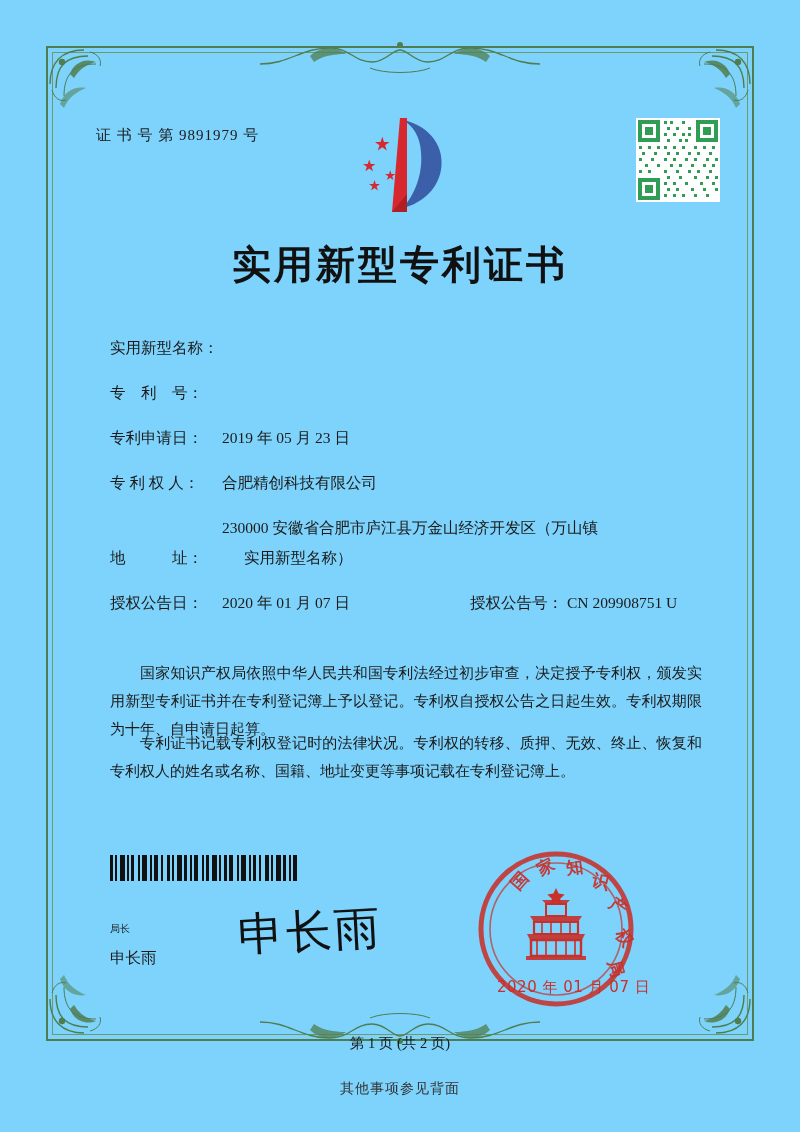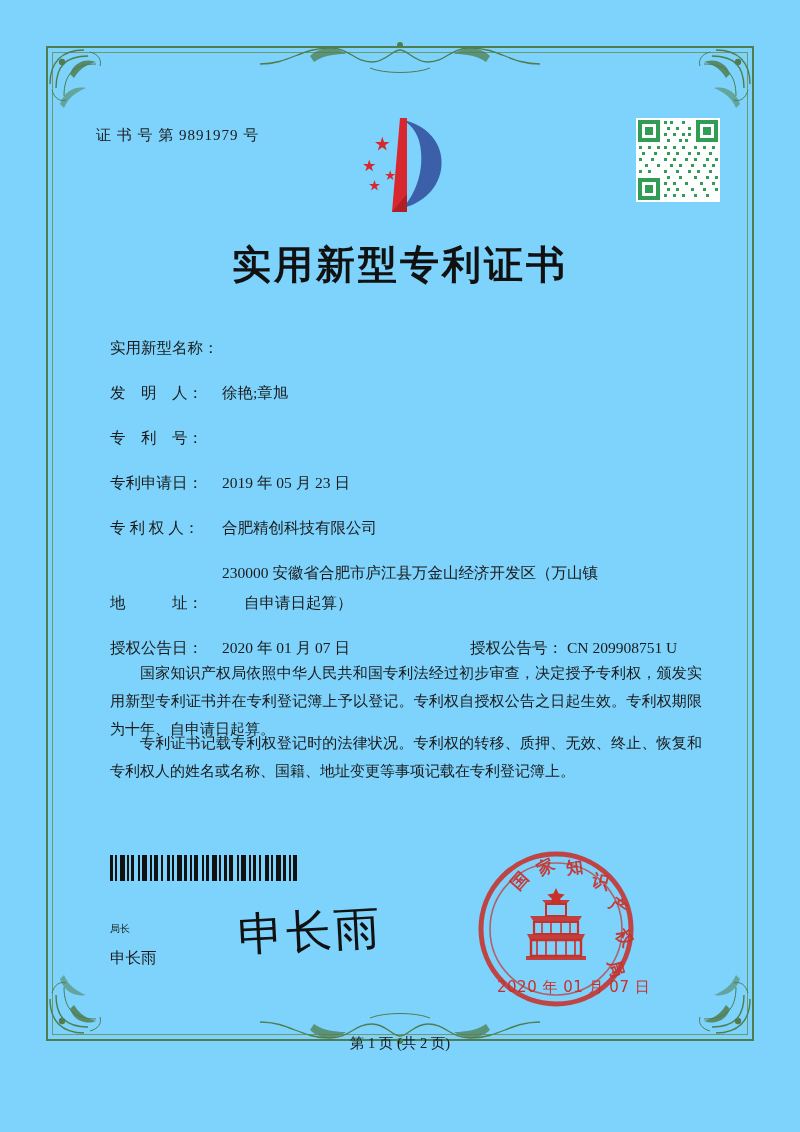--- a/index.html
+++ b/index.html
@@ -437,39 +437,35 @@
     </svg>
   </div>
 
   <div class="title">实用新型专利证书</div>
 
   <div class="fields">
     <div class="frow">
       <div class="flabel">实用新型名称：</div>
     </div>
     <div class="frow">
-      <div class="flabel">发　明　人：</div>
-      <div class="fvalue">徐艳;章旭</div>
-    </div>
-    <div class="frow">
       <div class="flabel">专　利　号：</div>
     </div>
     <div class="frow">
       <div class="flabel">专利申请日：</div>
       <div class="fvalue">2019 年 05 月 23 日</div>
     </div>
     <div class="frow">
       <div class="flabel">专 利 权 人：</div>
       <div class="fvalue">合肥精创科技有限公司</div>
     </div>
     <div class="frow">
       <div class="flabel">地　　　址：</div>
       <div class="fvalue">
         <span>230000  安徽省合肥市庐江县万金山经济开发区（万山镇</span>
-        <span class="line2">自申请日起算）</span>
+        <span class="line2">实用新型名称）</span>
       </div>
     </div>
     <div class="frow frow-split" style="margin-top:2px;">
       <div class="flabel">授权公告日：</div>
       <div class="fvalue">
         <span class="split-a">2020 年 01 月 07 日</span>
         <span class="split-label">授权公告号：</span>
         <span>CN 209908751 U</span>
       </div>
     </div>
@@ -573,14 +569,15 @@
         <path d="M-26 -18 L26 -18 L22 -12 L-22 -12 Z" fill="#c8302a" opacity="0.9"></path>
         <path d="M-10 -30 L10 -30 L10 -18 L-10 -18 Z" fill="none" stroke="#c8302a" stroke-width="2"></path>
         <path d="M-14 -34 L14 -34 L10 -30 L-10 -30 Z" fill="#c8302a" opacity="0.9"></path>
         <path d="M0 -46 l2.6 5.6 6 0.8 -4.4 4.3 1.1 6 -5.3 -2.9 -5.3 2.9 1.1 -6 -4.4 -4.3 6 -0.8 Z" fill="#c8302a"></path>
       </g>
     </svg>
   </div>
   <div class="seal-date">2020 年 01 月 07 日</div>
 
   <div class="page-no">第 1 页 (共 2 页)</div>
+  <div class="back-note">其他事项参见背面</div>
 
 </div>
 
 </body></html>

